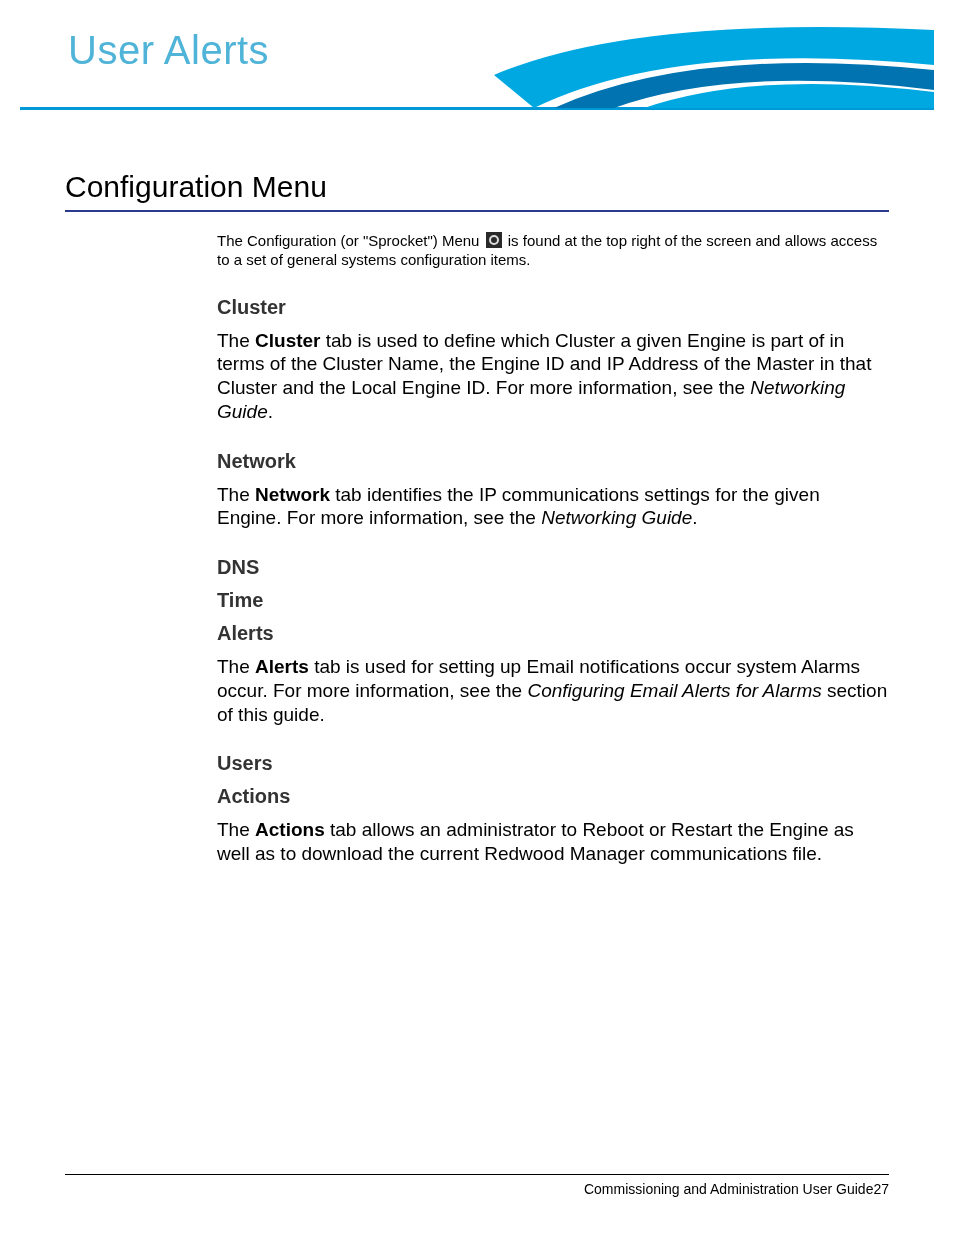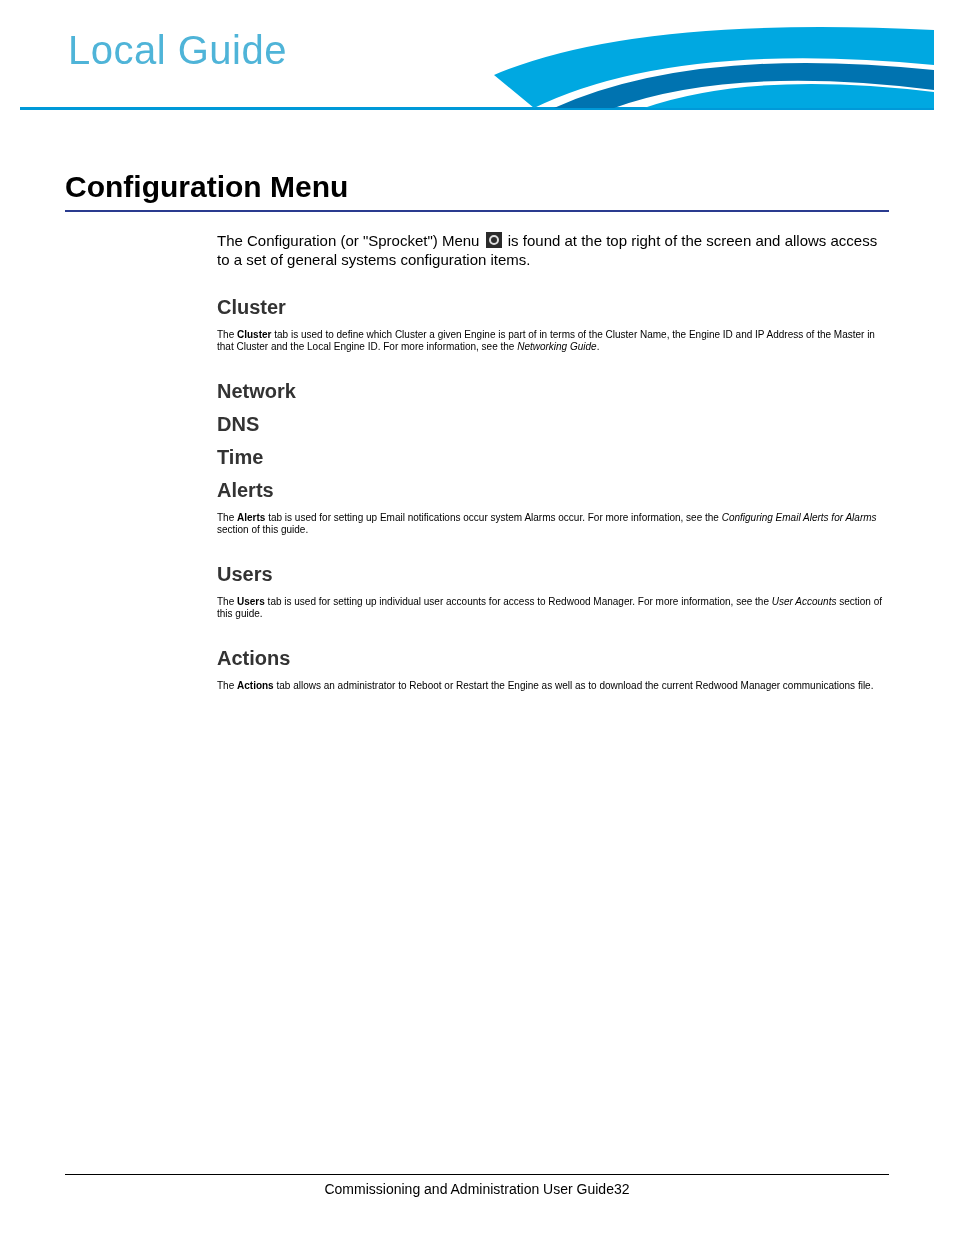--- a/index.html
+++ b/index.html
@@ -31,21 +31,21 @@
     top: 20px;
     width: 440px;
     height: 88px;
     overflow: hidden;
   }
   .content {
     padding: 60px 65px 0 65px;
   }
   .page-title {
     font-size: 30px;
-    font-weight: 700;
+    font-weight: 400;
     color: #000;
     border-bottom: 2px solid #2a3b8f;
     padding-bottom: 6px;
     margin-bottom: 20px;
   }
   .body-block {
     margin-left: 152px;
     margin-right: 0;
   }
   .intro {
@@ -69,43 +69,43 @@
     border: 2px solid #ddd;
     border-radius: 50%;
   }
   .section-h {
     font-size: 20px;
     font-weight: bold;
     color: #333;
     margin-bottom: 10px;
   }
   .section-p {
-    font-size: 10px;
+    font-size: 19px;
     line-height: 1.25;
     margin-bottom: 26px;
   }
   .section-p .bold { font-weight: bold; }
   .section-p .ital { font-style: italic; }
   .footer {
     position: absolute;
     bottom: 38px;
     left: 65px;
     right: 65px;
     border-top: 1px solid #000;
     padding-top: 6px;
     font-size: 14px;
     display: flex;
-    justify-content: center;
+    justify-content: flex-end;
   }
 </style>
 </head>
 <body>
 
 <div class="header">
-  <div class="header-title">Local Guide</div>
+  <div class="header-title">User Alerts</div>
   <div class="swoosh">
     <svg width="440" height="90" viewBox="0 0 440 90">
       <path d="M 0 55 Q 140 -5 440 10 L 440 45 Q 180 20 40 88 Z" fill="#00a8e1"></path>
       <path d="M 60 88 Q 200 25 440 50 L 440 70 Q 240 45 120 88 Z" fill="#0073b0"></path>
       <path d="M 150 88 Q 260 50 440 72 L 440 88 Z" fill="#00a8e1"></path>
     </svg>
   </div>
 </div>
 
 <div class="content">
@@ -113,28 +113,28 @@
 
   <div class="body-block">
     <p class="intro">
       <span>The Configuration (or "Sprocket") Menu </span><span class="sprocket"></span><span> is found at the top right of the screen and allows access to a set of general systems configuration items.</span>
     </p>
 
     <div id="sections">
         <h2 class="section-h">Cluster</h2>
         <p class="section-p"><span>The </span><span class="bold">Cluster</span><span> tab is used to define which Cluster a given Engine is part of in terms of the Cluster Name, the Engine ID and IP Address of the Master in that Cluster and the Local Engine ID. For more information, see the </span><span class="ital">Networking Guide</span><span>.</span></p>
         <h2 class="section-h">Network</h2>
+        <p class="section-p"><span>The </span><span class="bold">Network</span><span> tab identifies the IP communications settings for the given Engine. For more information, see the </span><span class="ital">Networking Guide</span><span>.</span></p>
         <h2 class="section-h">DNS</h2>
         <h2 class="section-h">Time</h2>
         <h2 class="section-h">Alerts</h2>
         <p class="section-p"><span>The </span><span class="bold">Alerts</span><span> tab is used for setting up Email notifications occur system Alarms occur. For more information, see the </span><span class="ital">Configuring Email Alerts for Alarms</span><span> section of this guide.</span></p>
         <h2 class="section-h">Users</h2>
-        <p class="section-p"><span>The </span><span class="bold">Users</span><span> tab is used for setting up individual user accounts for access to Redwood Manager. For more information, see the </span><span class="ital">User Accounts</span><span> section of this guide.</span></p>
         <h2 class="section-h">Actions</h2>
         <p class="section-p"><span>The </span><span class="bold">Actions</span><span> tab allows an administrator to Reboot or Restart the Engine as well as to download the current Redwood Manager communications file.</span></p>
       </div>
   </div>
 </div>
 
 <div class="footer">
   <span>Commissioning and Administration User Guide</span>
-  <span>32</span>
+  <span>27</span>
 </div>
 
 </body></html>

